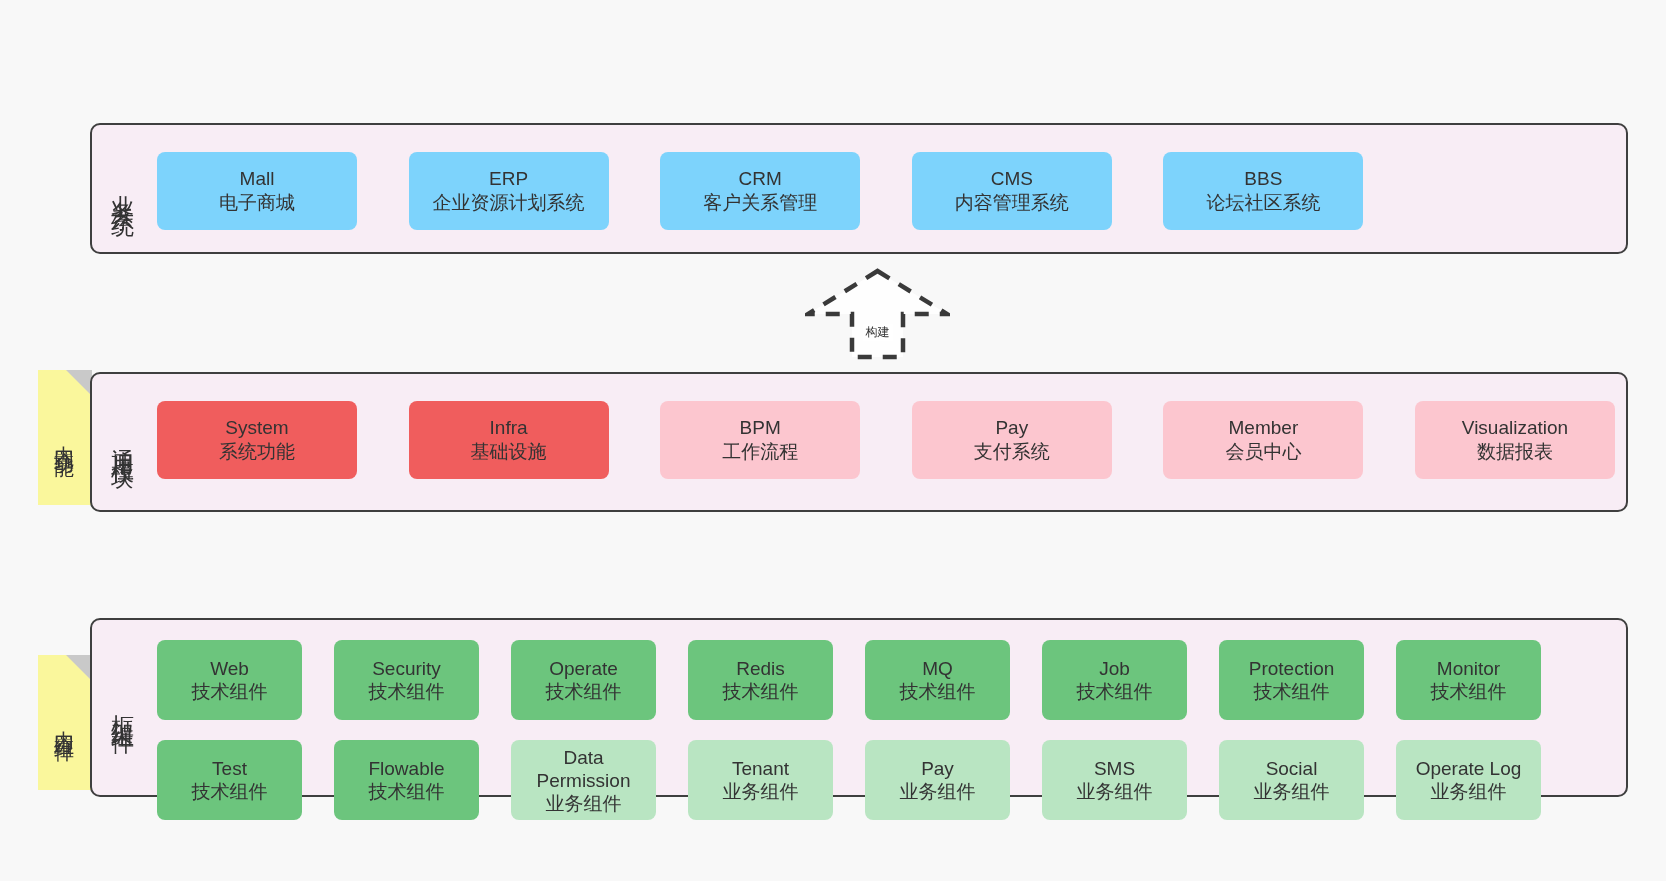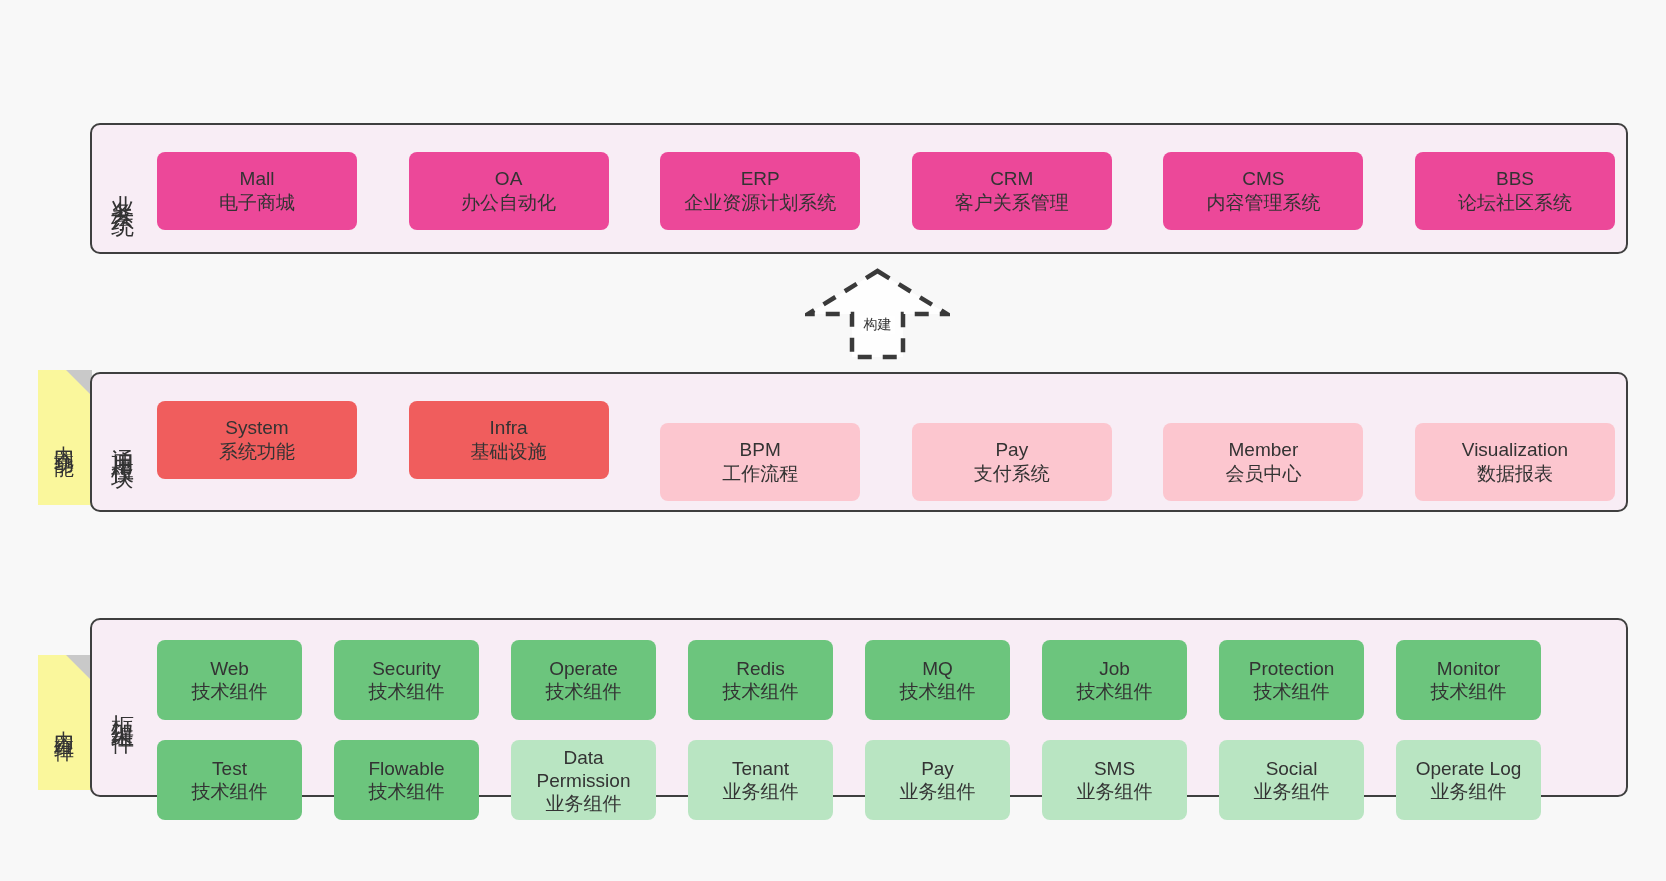--- a/index.html
+++ b/index.html
@@ -29,23 +29,23 @@
     display:grid; grid-template-columns:repeat(8,145px); justify-content:space-between;
   }
   .grid8.r1 { top:20px; }
   .grid8.r2 { top:120px; }
   .box {
     height:78px; border-radius:8px; display:flex; flex-direction:column;
     align-items:center; justify-content:center; text-align:center;
     font-size:19px; line-height:24px; padding:2px 5px;
   }
   .grid8 .box { height:80px; line-height:23px; }
-  .blue       { background:#ec4899; }
+  .blue       { background:#7dd3fc; }
   .red        { background:#F05D5D; }
-  .pink       { background:#FCC6CF;margin-top:22px; }
+  .pink       { background:#FCC6CF; }
   .green      { background:#6CC57D; }
   .lightgreen { background:#B9E5C2; }
   .tab {
     position:absolute; left:38px; width:54px; height:135px;
     background:#FAF79C; z-index:1;
   }
   .tab-modules    { top:370px; }
   .tab-components { top:655px; }
   .tab .fold {
     position:absolute; top:0; right:0; width:26px; height:26px;
@@ -53,39 +53,35 @@
   }
   .tab .tab-text {
     position:absolute; left:50%; top:50%; transform:translate(-50%,-50%);
     writing-mode:vertical-rl; text-orientation:upright;
     font-size:20px; letter-spacing:4px; white-space:nowrap;
   }
   .arrow { position:absolute; width:145px; height:92px; z-index:1; }
   .arrow-build     { left:805px; top:268px; }
   .arrow-implement { left:820px; top:512px; }
   .arrow-label {
-    position:absolute; left:50%; top:48px; transform:translateX(-50%);
-    background:#FFFFFF; font-size:14px; padding:0 3px; white-space:nowrap;font-family:Liberation Mono, monospace;
+    position:absolute; left:50%; top:56px; transform:translateX(-50%);
+    background:#FFFFFF; font-size:12px; padding:0 3px; white-space:nowrap;font-family:Liberation Mono, monospace;
   }
 </style>
 </head>
 <body>
 
 <div class="stage">
 
   <div class="panel panel-business">
     <div class="vlabel">业务系统</div>
     <div class="grid6">
       <div class="box blue">
         <span>Mall</span>
         <span>电子商城</span>
-      </div>
-      <div class="box blue">
-        <span>OA</span>
-        <span>办公自动化</span>
       </div>
       <div class="box blue">
         <span>ERP</span>
         <span>企业资源计划系统</span>
       </div>
       <div class="box blue">
         <span>CRM</span>
         <span>客户关系管理</span>
       </div>
       <div class="box blue">

